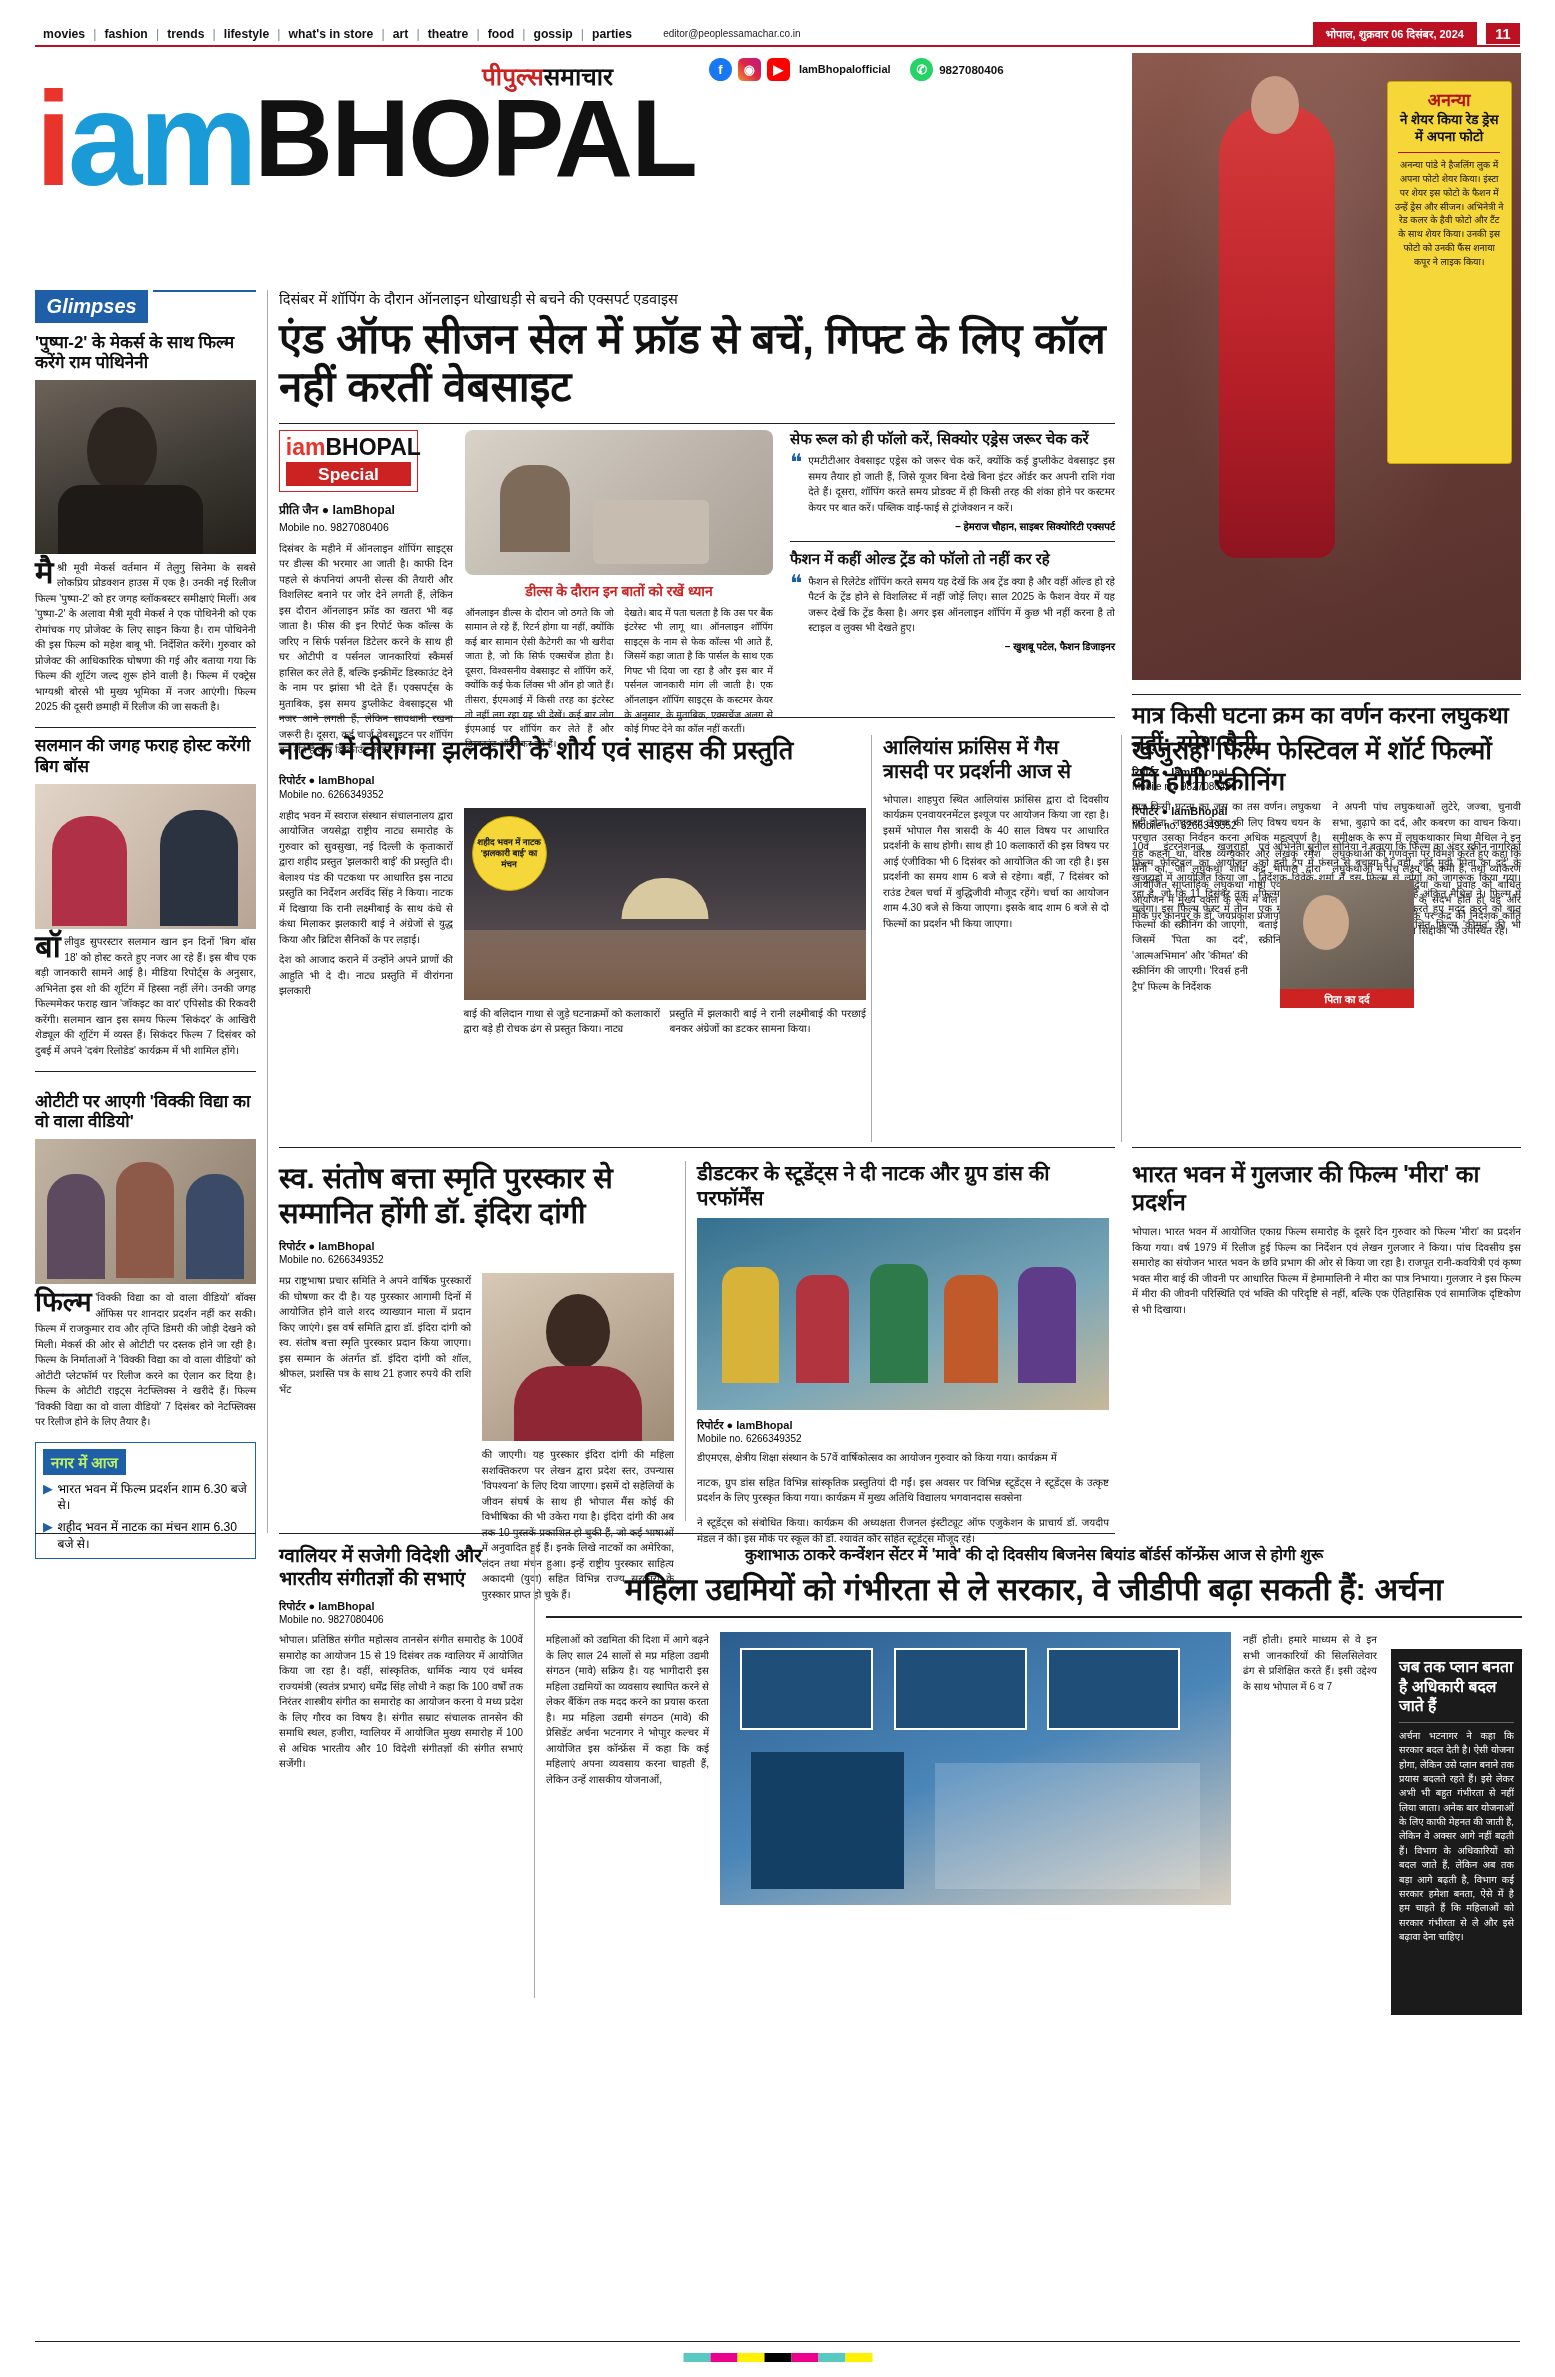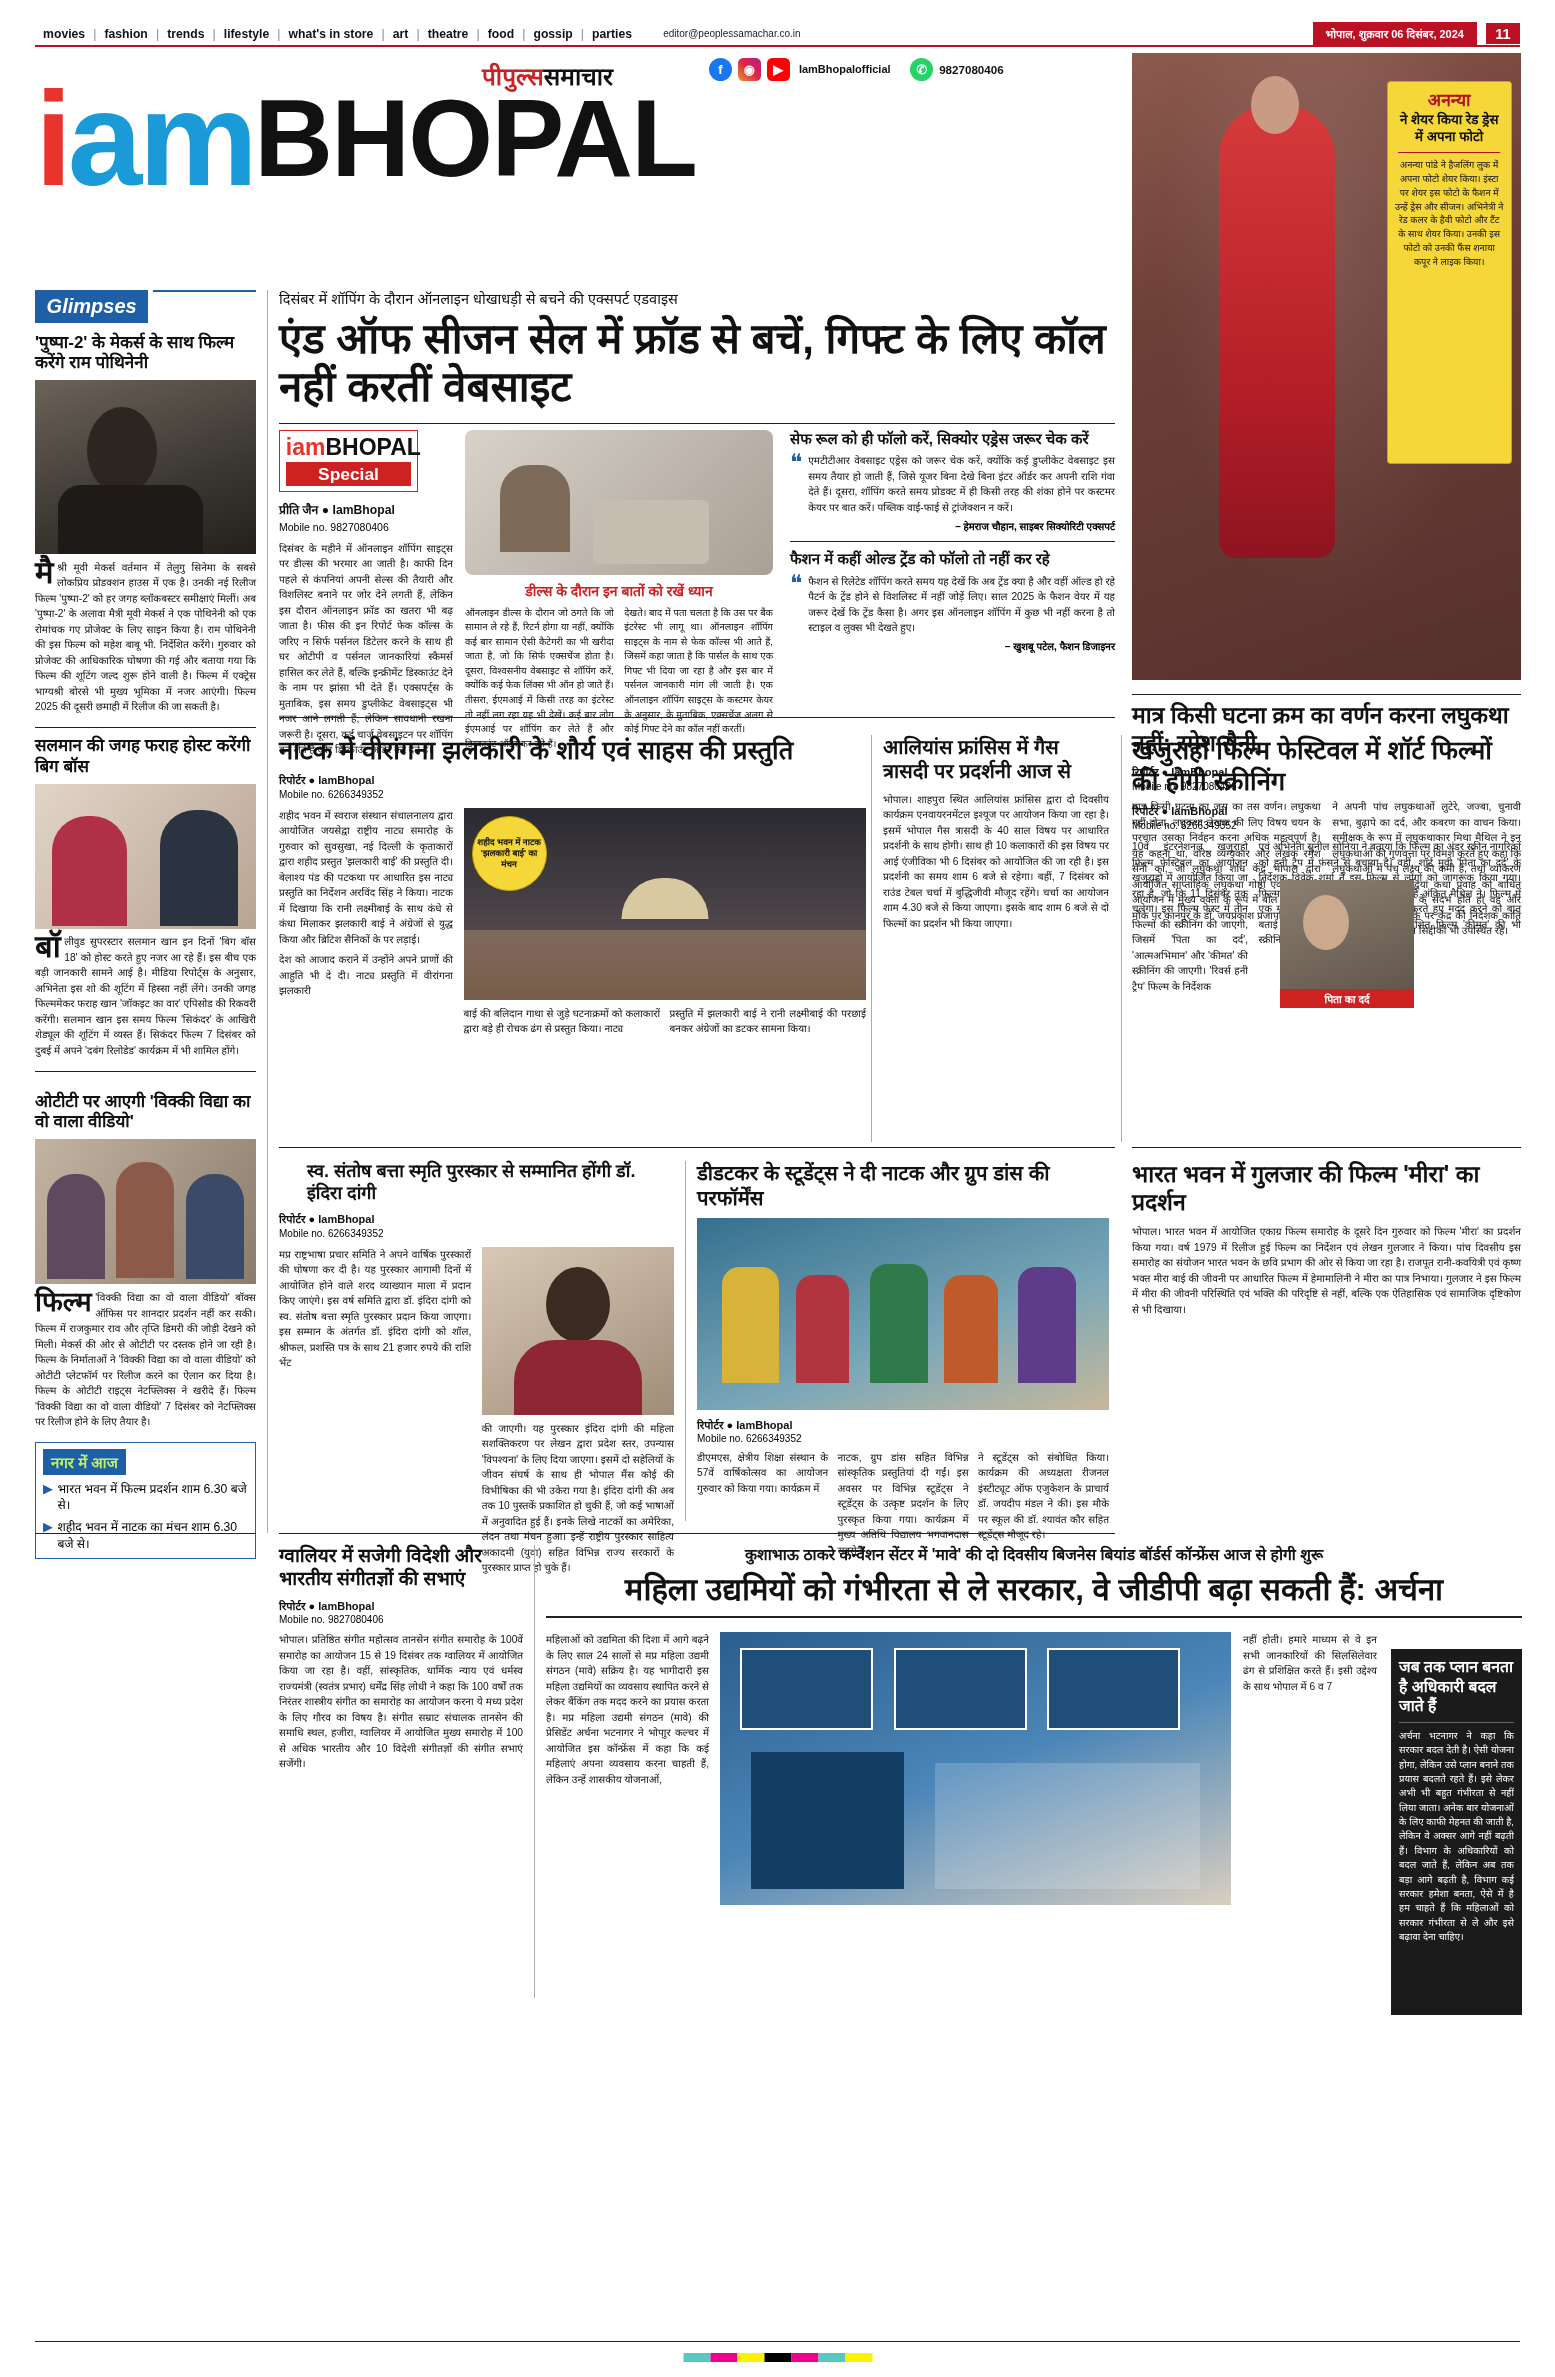--- a/index.html
+++ b/index.html
@@ -416,21 +416,21 @@
     <div class="ph" style="position:absolute;right:107px;top:145px;width:134px;height:128px;background:linear-gradient(160deg,#8b7f72,#5d5248);">
       <div style="position:absolute;left:23px;top:15px;width:46px;height:55px;background:#caa98c;border-radius:50%;"></div>
       <div style="position:absolute;bottom:0;left:0;right:0;background:#cc2222;color:#fff;font-size:10.5px;font-weight:bold;text-align:center;padding:2.3px 0;">पिता का दर्द</div>
     </div>
   </div>
 
   <div class="box hr-thin" style="top:1147px;left:279px;width:836px;"></div>
   <div class="box hr-thin" style="top:1147px;left:1132px;width:389px;"></div>
 
   <div class="box" style="top:1161px; left:279px; width:395px;">
-    <div class="hl" style="font-size:18px;line-height:1.2;margin-left:28px;">स्व. संतोष बत्ता स्मृति पुरस्कार से सम्मानित होंगी डॉ. इंदिरा दांगी</div>
+    <div class="hl" style="font-size:29px;line-height:1.2;">स्व. संतोष बत्ता स्मृति पुरस्कार से सम्मानित होंगी डॉ. इंदिरा दांगी</div>
     <div class="byline" style="margin-top:7px;">रिपोर्टर ● IamBhopal</div>
     <div style="font-size:10px;margin-top:1.7px;">Mobile no. 6266349352</div>
     <div style="display:flex;gap:10.5px;margin-top:8.1px;">
       <div class="body-txt" style="flex:1;">मप्र राष्ट्रभाषा प्रचार समिति ने अपने वार्षिक पुरस्कारों की घोषणा कर दी है। यह पुरस्कार आगामी दिनों में आयोजित होने वाले शरद व्याख्यान माला में प्रदान किए जाएंगे। इस वर्ष समिति द्वारा डॉ. इंदिरा दांगी को स्व. संतोष बत्ता स्मृति पुरस्कार प्रदान किया जाएगा। इस सम्मान के अंतर्गत डॉ. इंदिरा दांगी को शॉल, श्रीफल, प्रशस्ति पत्र के साथ 21 हजार रुपये की राशि भेंट</div>
       <div style="flex:1;">
         <div class="ph" style="width:100%;height:168px;background:linear-gradient(150deg,#d7c9b6,#a08d78);">
           <div style="position:absolute;left:50%;top:20.3px;transform:translateX(-50%);width:64px;height:75px;background:#3a2a22;border-radius:50%;"></div>
           <div style="position:absolute;left:50%;bottom:0;transform:translateX(-50%);width:128px;height:75px;background:#8e2733;border-radius:41px 41px 0 0;"></div>
         </div>
         <div class="body-txt" style="margin-top:5.8px;">की जाएगी। यह पुरस्कार इंदिरा दांगी की महिला सशक्तिकरण पर लेखन द्वारा प्रदेश स्तर, उपन्यास 'विपश्यना' के लिए दिया जाएगा। इसमें दो सहेलियों के जीवन संघर्ष के साथ ही भोपाल मैंस कोई की विभीषिका की भी उकेरा गया है। इंदिरा दांगी की अब तक 10 पुस्तकें प्रकाशित हो चुकी हैं, जो कई भाषाओं में अनुवादित हुई हैं। इनके लिखे नाटकों का अमेरिका, लंदन तथा मंचन हुआ। इन्हें राष्ट्रीय पुरस्कार साहित्य अकादमी (युवा) सहित विभिन्न राज्य सरकारों के पुरस्कार प्राप्त हो चुके हैं।</div>
@@ -443,21 +443,21 @@
     <div class="hl" style="font-size:20.3px;line-height:1.22;">डीडटकर के स्टूडेंट्स ने दी नाटक और ग्रुप डांस की परफॉर्मेंस</div>
     <div class="ph" style="width:100%;height:192px;margin-top:7px;background:linear-gradient(160deg,#35708f,#7aa7b8 60%,#c7b89a);">
       <div style="position:absolute;left:6%;top:26%;width:14%;height:60%;background:#d7b33a;border-radius:17.4px 17.4px 0 0;"></div>
       <div style="position:absolute;left:24%;top:30%;width:13%;height:56%;background:#b2343f;border-radius:17.4px 17.4px 0 0;"></div>
       <div style="position:absolute;left:42%;top:24%;width:14%;height:62%;background:#2f7a4b;border-radius:17.4px 17.4px 0 0;"></div>
       <div style="position:absolute;left:60%;top:30%;width:13%;height:56%;background:#c15a2a;border-radius:17.4px 17.4px 0 0;"></div>
       <div style="position:absolute;left:78%;top:26%;width:14%;height:60%;background:#5e3c8a;border-radius:17.4px 17.4px 0 0;"></div>
     </div>
     <div class="byline" style="margin-top:7px;">रिपोर्टर ● IamBhopal</div>
     <div style="font-size:10px;margin-top:1.7px;">Mobile no. 6266349352</div>
-    <div style="display:flex;gap:9.3px;margin-top:5.8px;">
+    <div style="display:flex;gap:9.3px;margin-top:5.8px;flex-direction:column;">
       <div class="body-txt" style="flex:1;">डीएमएस, क्षेत्रीय शिक्षा संस्थान के 57वें वार्षिकोत्सव का आयोजन गुरुवार को किया गया। कार्यक्रम में</div>
       <div class="body-txt" style="flex:1;">नाटक, ग्रुप डांस सहित विभिन्न सांस्कृतिक प्रस्तुतियां दी गईं। इस अवसर पर विभिन्न स्टूडेंट्स ने स्टूडेंट्स के उत्कृष्ट प्रदर्शन के लिए पुरस्कृत किया गया। कार्यक्रम में मुख्य अतिथि विद्यालय भगवानदास सक्सेना</div>
       <div class="body-txt" style="flex:1;">ने स्टूडेंट्स को संबोधित किया। कार्यक्रम की अध्यक्षता रीजनल इंस्टीट्यूट ऑफ एजुकेशन के प्राचार्य डॉ. जयदीप मंडल ने की। इस मौके पर स्कूल की डॉ. श्यावंत कौर सहित स्टूडेंट्स मौजूद रहे।</div>
     </div>
   </div>
 
   <div class="box" style="top:1161px; left:1132px; width:389px;">
     <div class="hl" style="font-size:23px;line-height:1.2;">भारत भवन में गुलजार की फिल्म 'मीरा' का प्रदर्शन</div>
     <div class="body-txt" style="margin-top:8.1px;column-count:1;">भोपाल। भारत भवन में आयोजित एकाग्र फिल्म समारोह के दूसरे दिन गुरुवार को फिल्म 'मीरा' का प्रदर्शन किया गया। वर्ष 1979 में रिलीज हुई फिल्म का निर्देशन एवं लेखन गुलजार ने किया। पांच दिवसीय इस समारोह का संयोजन भारत भवन के छवि प्रभाग की ओर से किया जा रहा है। राजपूत रानी-कवयित्री एवं कृष्ण भक्त मीरा बाई की जीवनी पर आधारित फिल्म में हेमामालिनी ने मीरा का पात्र निभाया। गुलजार ने इस फिल्म में मीरा की जीवनी परिस्थिति एवं भक्ति की परिदृष्टि से नहीं, बल्कि एक ऐतिहासिक एवं सामाजिक दृष्टिकोण से भी दिखाया।</div>
   </div>

